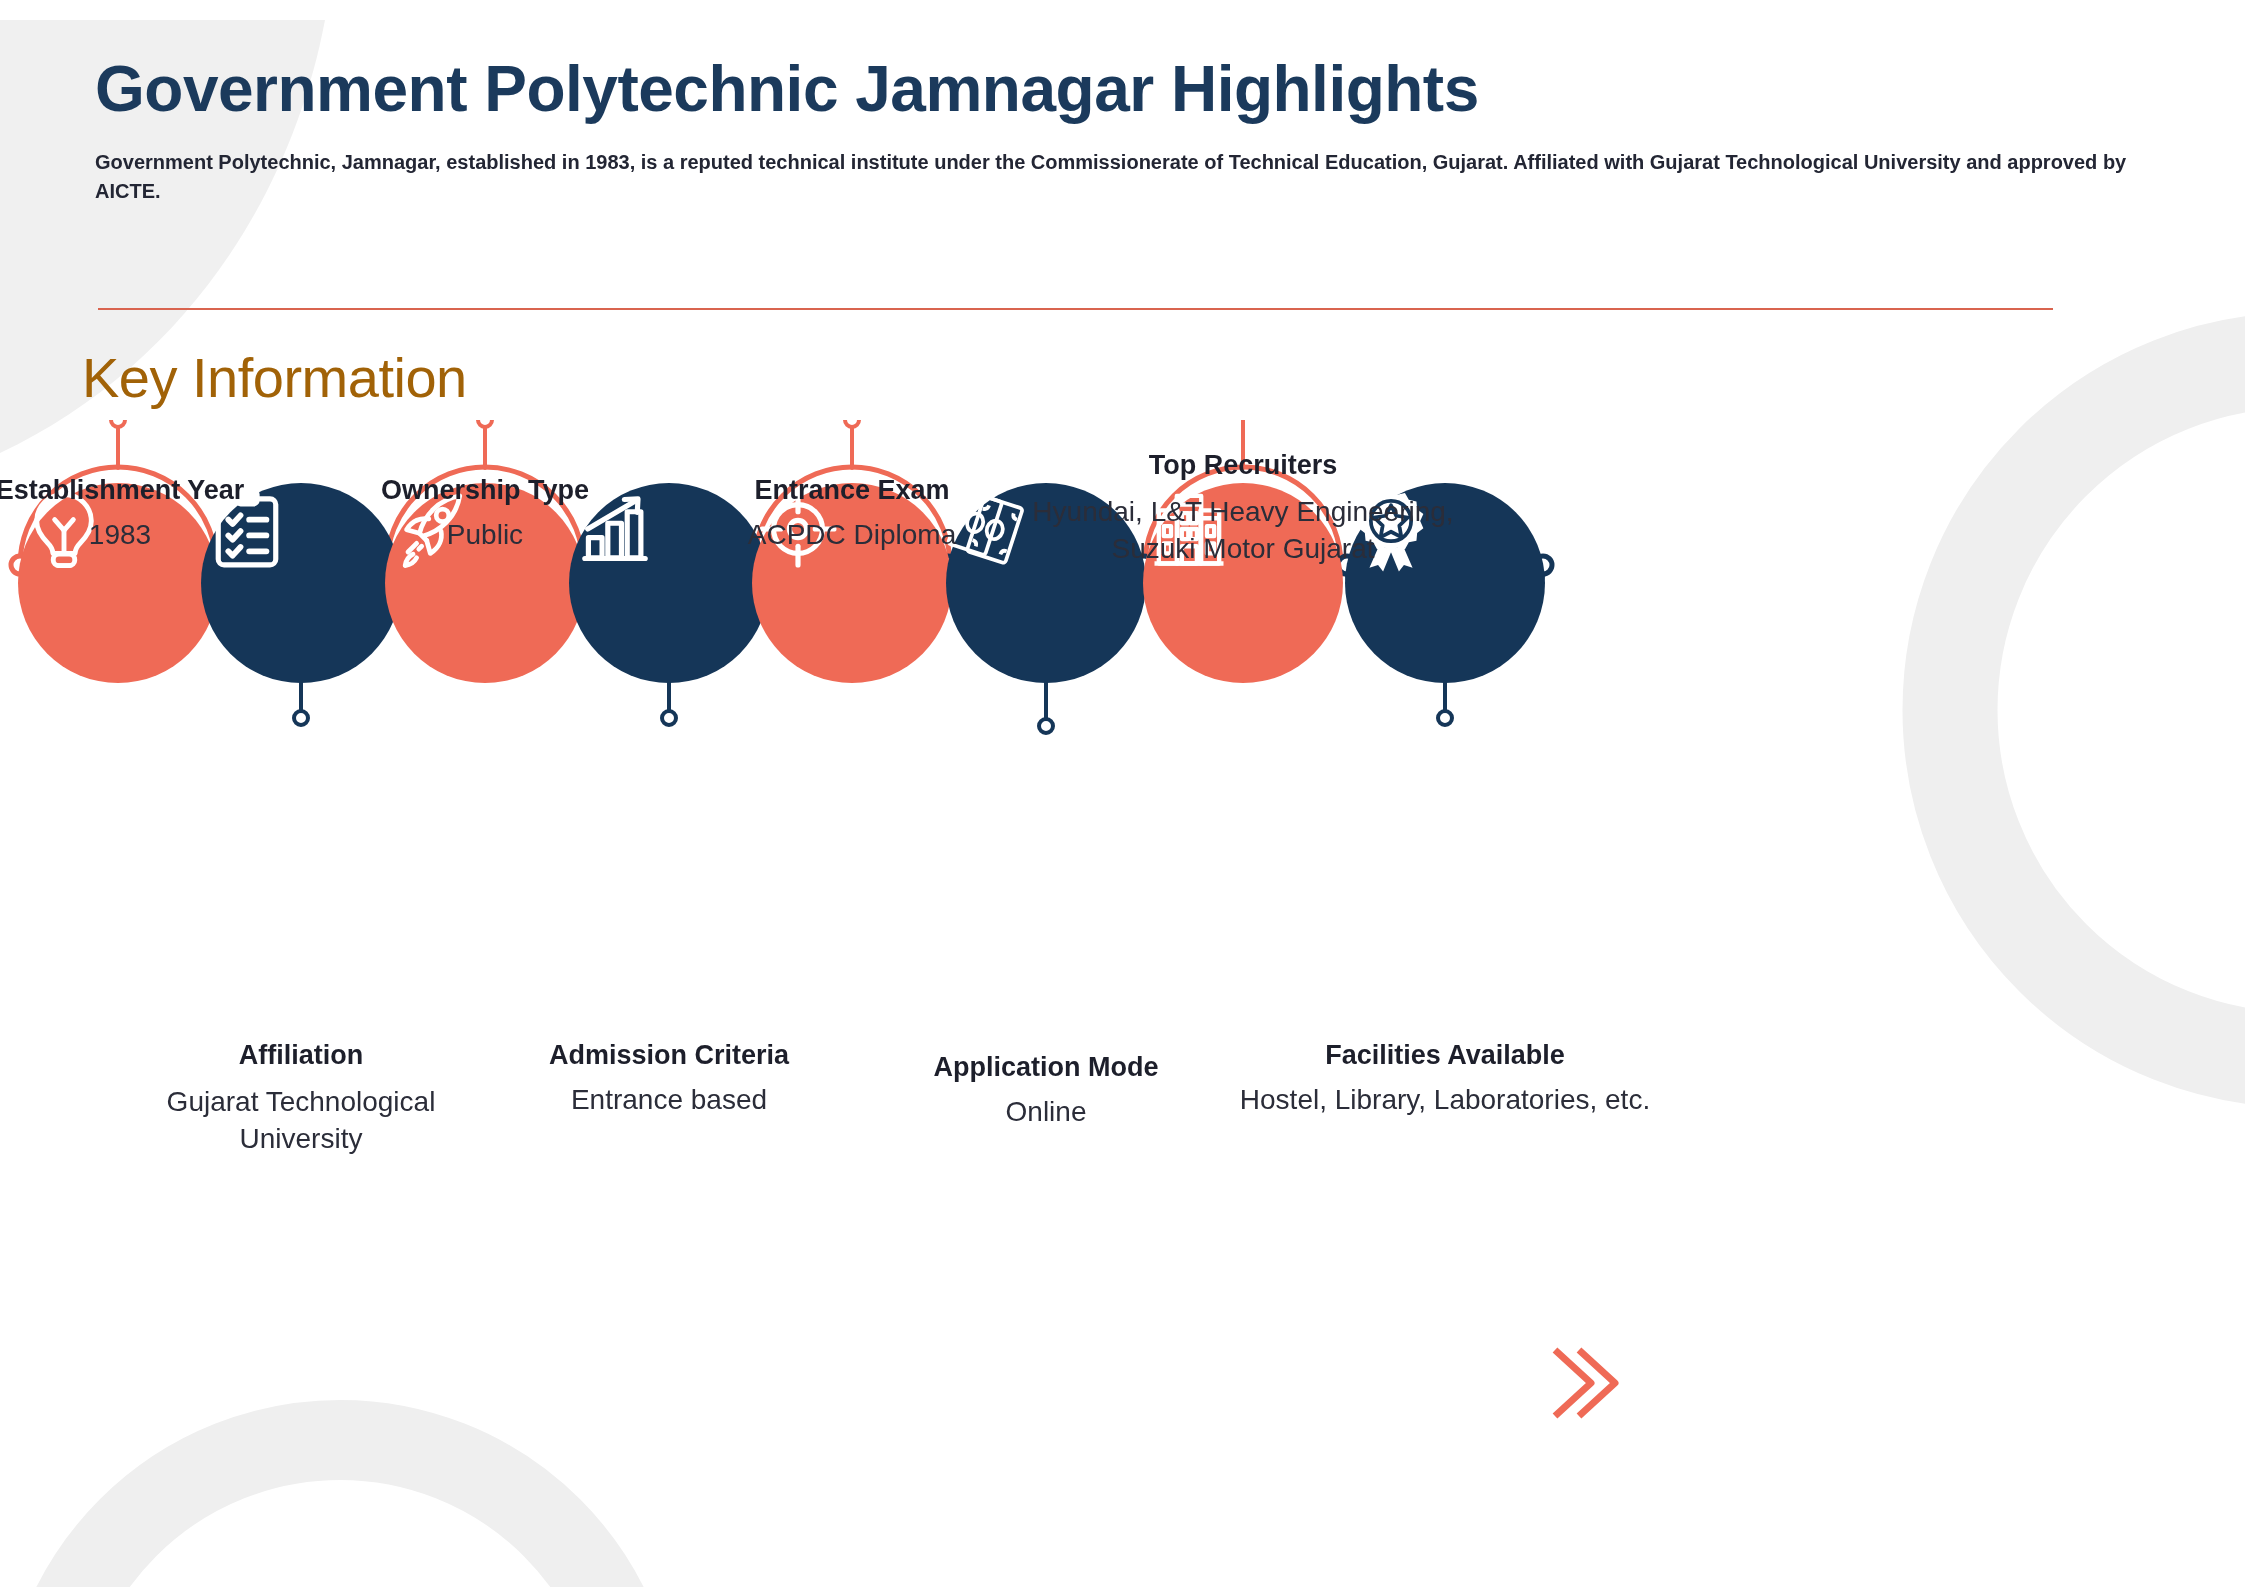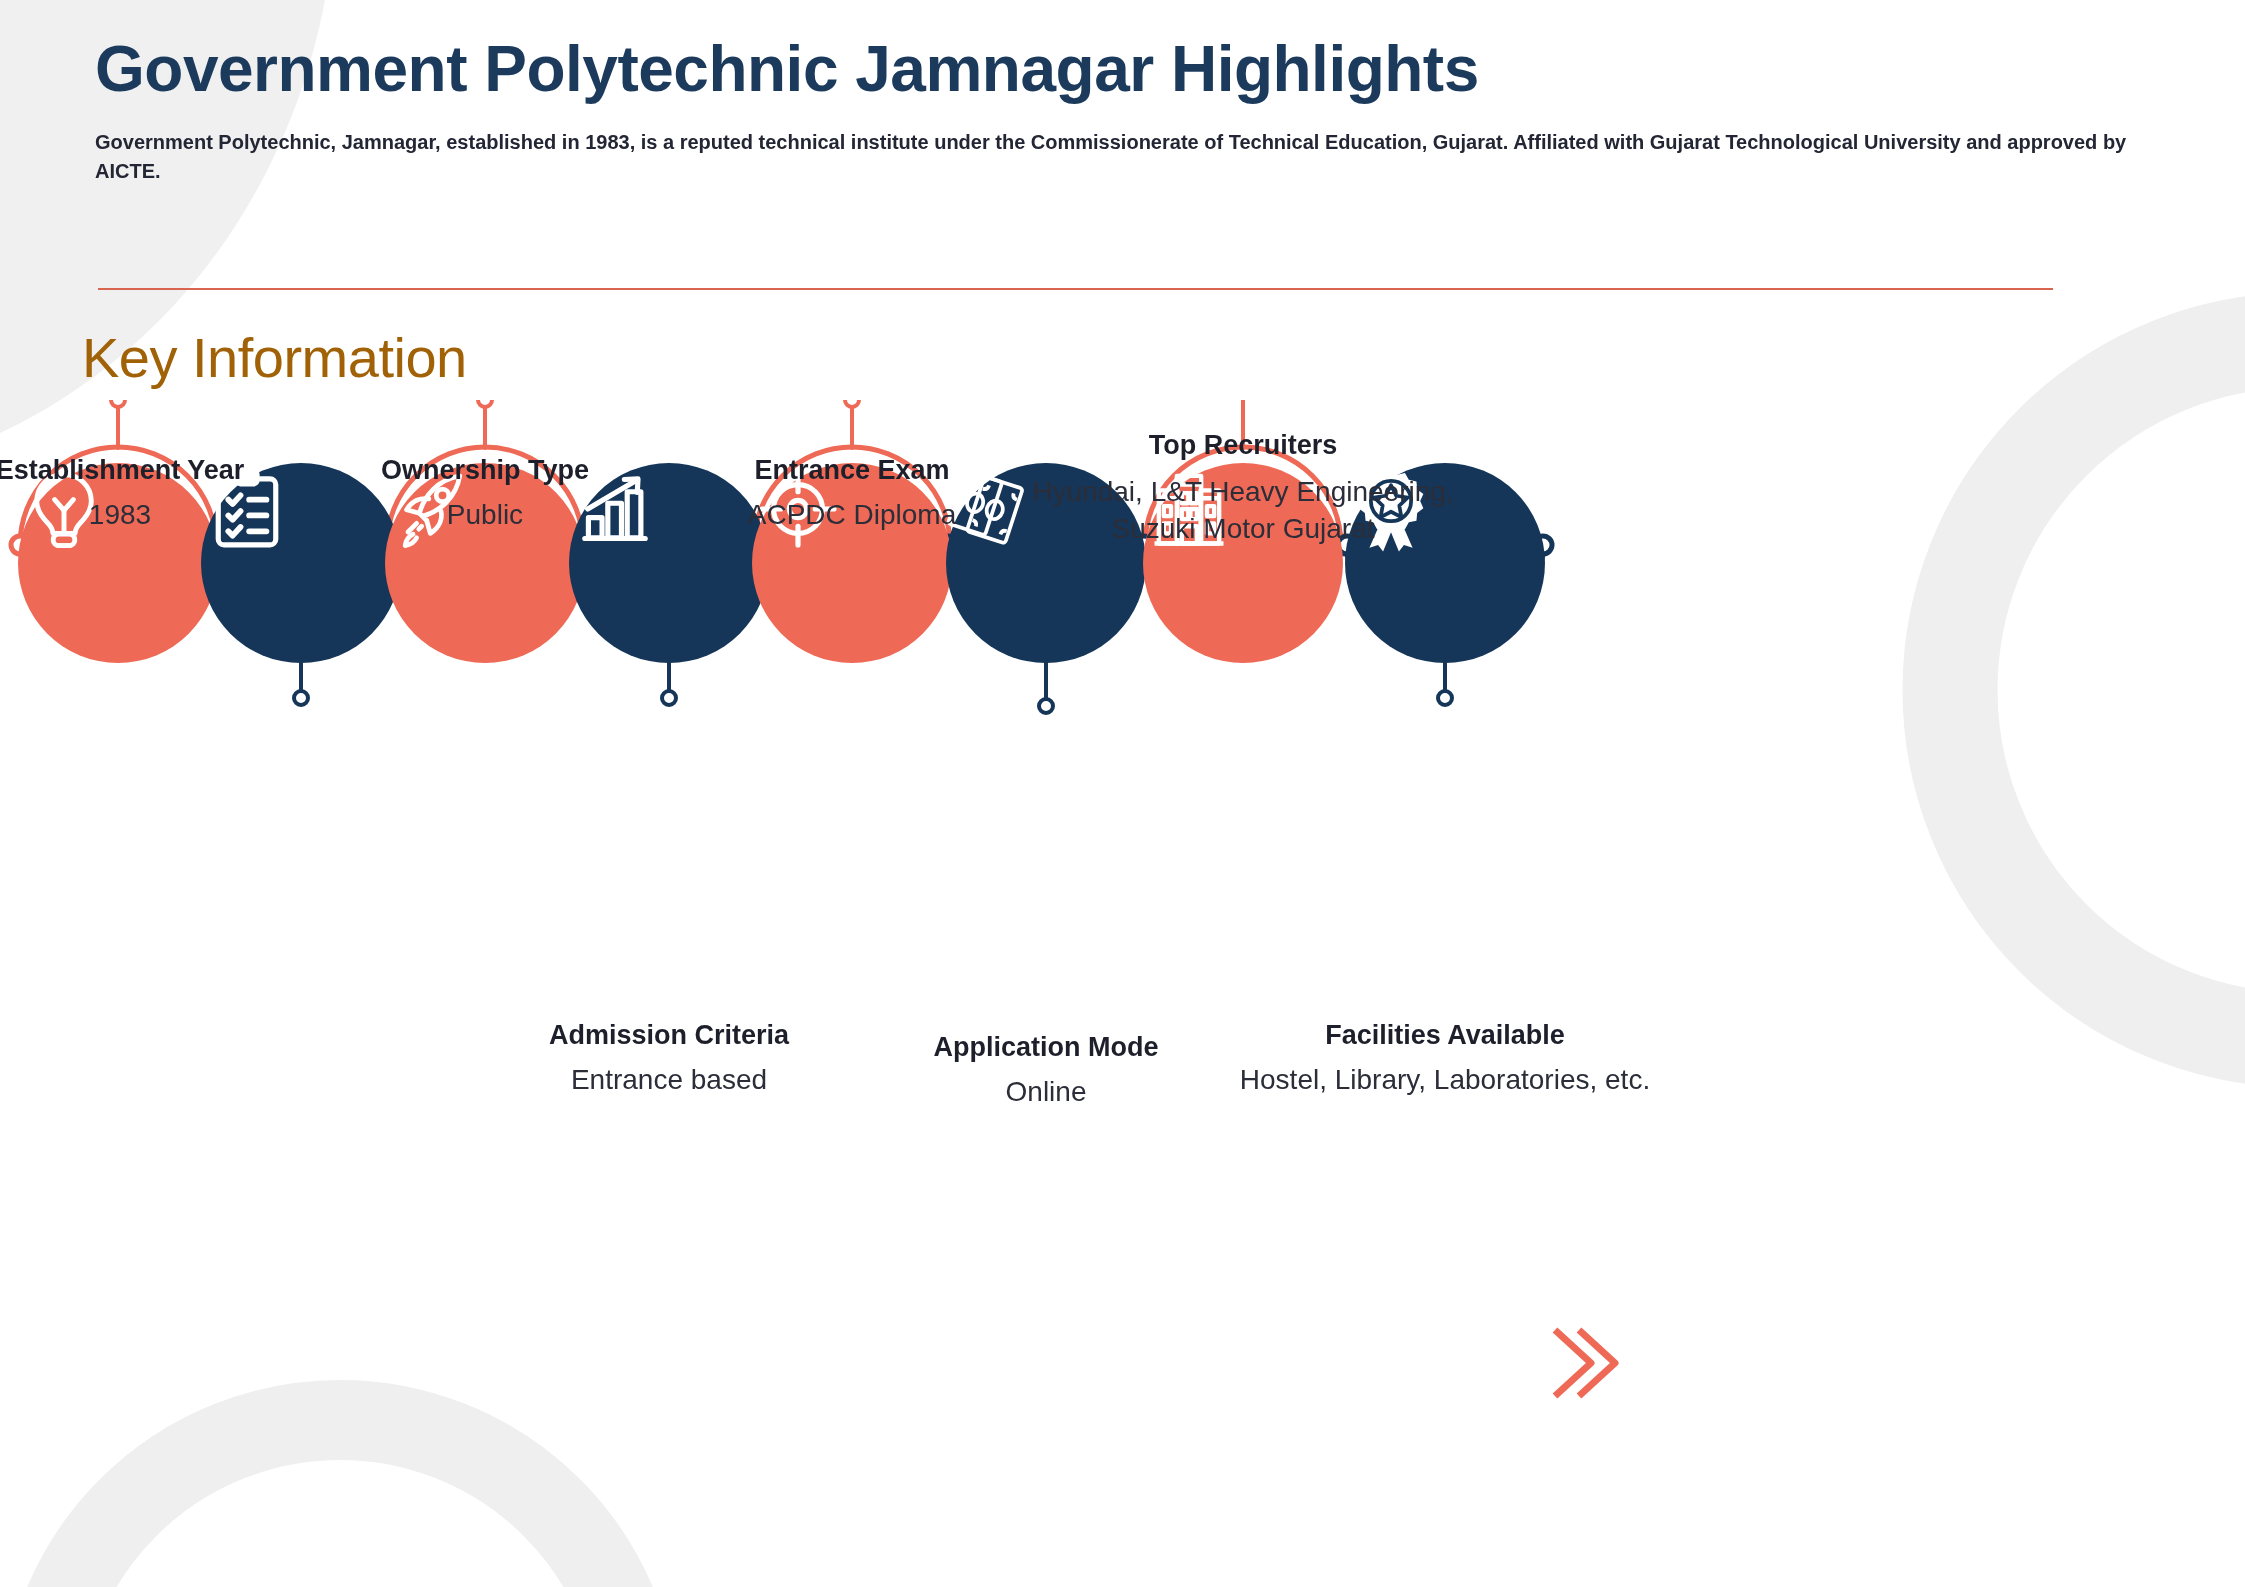--- a/index.html
+++ b/index.html
@@ -3,21 +3,21 @@
 <meta charset="utf-8">
 <style>
   * { margin:0; padding:0; box-sizing:border-box; }
   html,body { background:#ffffff; }
   body {
     width:2245px; height:1587px;
     font-family:"Liberation Sans", sans-serif;
     position:relative; overflow:hidden;
     background:#ffffff;
   }
-  #stage { position:absolute; inset:0; }
+  #stage { position:absolute; inset:0;margin-top:20px; }
 
   
   .bg-layer { position:absolute; inset:0; z-index:0; pointer-events:none; }
 
   
   .header { position:absolute; left:95px; top:34px; width:2060px; z-index:5; }
   .title {
     font-size:64px; font-weight:bold; color:#1b3a5c;
     letter-spacing:-0.5px; line-height:1.1; white-space:nowrap;
   }
@@ -269,20 +269,24 @@
   <div class="lbl" style="left:672px; top:455px; width:360px;">
     <div class="t">Entrance Exam</div>
     <div class="v">ACPDC Diploma</div>
   </div>
 
   <div class="lbl" style="left:1028px; top:430px; width:430px;">
     <div class="t">Top Recruiters</div>
     <div class="v" style="line-height:1.33;">Hyundai, L&amp;T Heavy Engineering, Suzuki Motor Gujarat</div>
   </div>
 
+  <div class="lbl" style="left:121px; top:1020px; width:360px;">
+    <div class="t">Affiliation</div>
+    <div class="v" style="line-height:1.33;">Gujarat Technological University</div>
+  </div>
 
   <div class="lbl" style="left:489px; top:1020px; width:360px;">
     <div class="t">Admission Criteria</div>
     <div class="v">Entrance based</div>
   </div>
 
   <div class="lbl" style="left:1220px; top:1020px; width:450px;">
     <div class="t">Facilities Available</div>
     <div class="v">Hostel, Library, Laboratories, etc.</div>
   </div>

